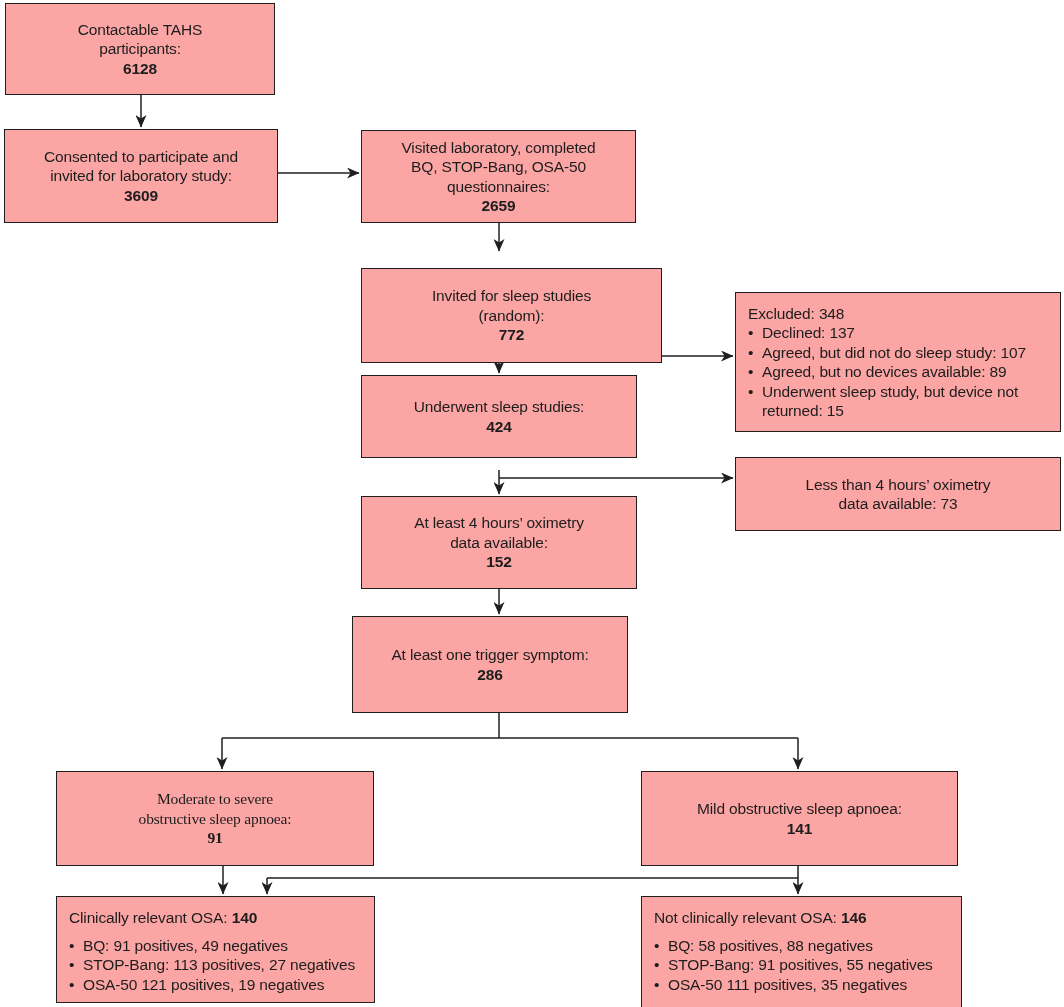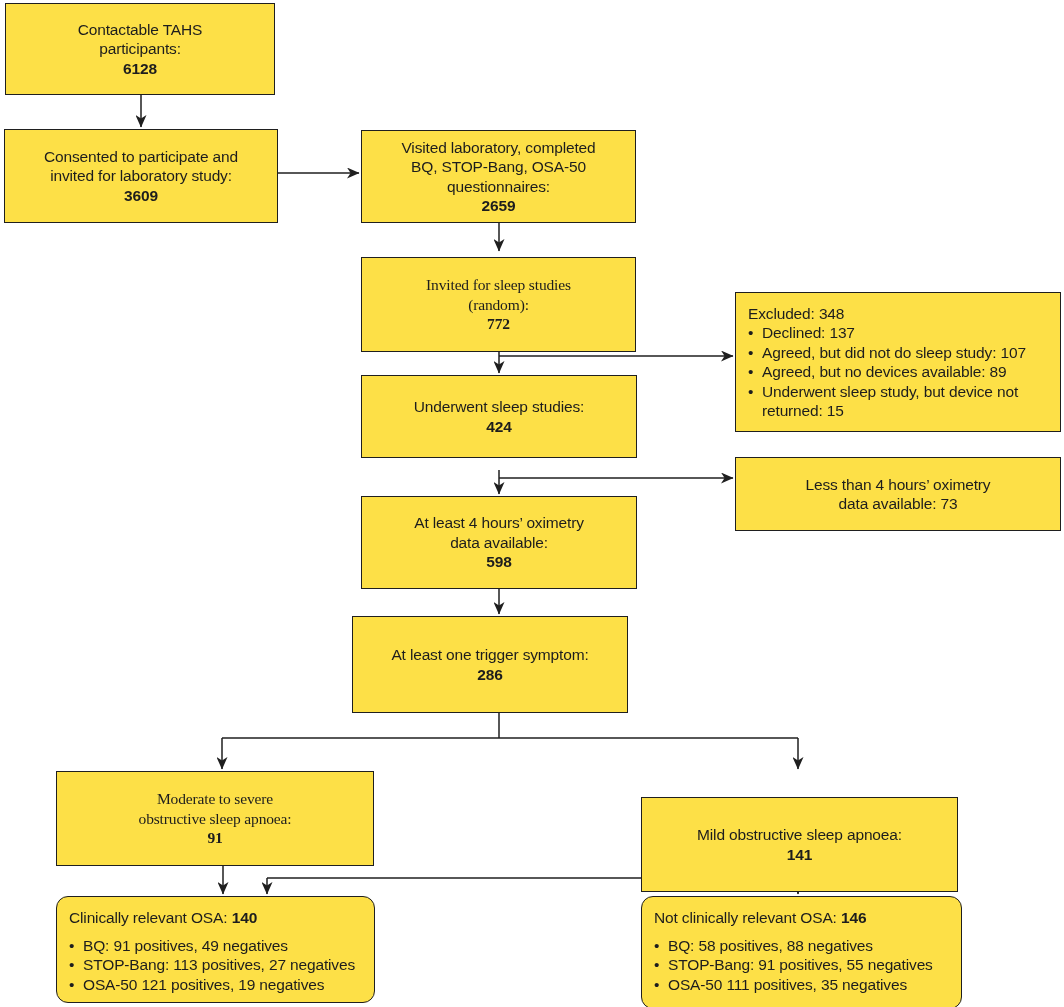--- a/index.html
+++ b/index.html
@@ -17,61 +17,60 @@
   }
   #connectors {
     position: absolute;
     left: 0; top: 0;
     width: 1064px; height: 1007px;
     pointer-events: none;
   }
   .node {
     position: absolute;
     border: 1.5px solid #1f1f1f;
-    background: #fde047;
+    background: #fca5a5;
     box-sizing: border-box;
     display: flex;
     flex-direction: column;
     justify-content: center;
     align-items: center;
     text-align: center;
     padding: 4px 8px;
   }
   .node .value { font-weight: bold; }
   .node-left {
     align-items: stretch;
     text-align: left;
     padding: 7px 12px;
   }
   .node-left.top-align {
     justify-content: flex-start;
     padding-top: 11px;
-    border-radius: 12px;
   }
   .brow { display: flex; }
   .brow .bullet {
     width: 14px;
     flex: none;
   }
   .btext { flex: 1 1 auto; }
   .row-title { margin-bottom: 8px; }
   .row-title .value { font-weight: bold; margin-left: 0.28em; }
 
   
   #n-contactable   { left: 5px;   top: 3px;   width: 270px; height: 92px; }
   #n-consented     { left: 4px;   top: 129px; width: 274px; height: 94px; }
   #n-visited       { left: 361px; top: 130px; width: 275px; height: 93px; }
-  #n-invited       { left: 361px; top: 257px; width: 275px; height: 95px; font-family: Liberation Serif, serif; }
+  #n-invited       { left: 361px; top: 268px; width: 301px; height: 95px; }
   #n-excluded      { left: 735px; top: 292px; width: 326px; height: 140px; }
   #n-underwent     { left: 361px; top: 375px; width: 276px; height: 83px; }
   #n-less4h        { left: 735px; top: 457px; width: 326px; height: 74px; }
   #n-atleast4h     { left: 361px; top: 496px; width: 276px; height: 93px; }
   #n-trigger       { left: 352px; top: 616px; width: 276px; height: 97px; }
   #n-moderate      { left: 56px;  top: 771px; width: 318px; height: 95px; font-family: Liberation Serif, serif; }
-  #n-mild          { left: 641px; top: 771px; width: 317px; height: 95px; margin-top: 26px; }
+  #n-mild          { left: 641px; top: 771px; width: 317px; height: 95px; }
   #n-relevant      { left: 56px;  top: 896px; width: 319px; height: 107px; }
   #n-notrelevant   { left: 641px; top: 896px; width: 321px; height: 113px; }
 </style>
 </head>
 <body>
 
 <div id="stage">
 
   <svg id="connectors" width="1064" height="1007" viewBox="0 0 1064 1007" xmlns="http://www.w3.org/2000/svg">
     <defs>
@@ -150,21 +149,21 @@
   </div>
 
   <div class="node" id="n-less4h">
     <div>Less than 4 hours’ oximetry</div>
     <div>data available: 73</div>
   </div>
 
   <div class="node" id="n-atleast4h">
     <div>At least 4 hours’ oximetry</div>
     <div>data available:</div>
-    <div class="value">598</div>
+    <div class="value">152</div>
   </div>
 
   <div class="node" id="n-trigger">
     <div>At least one trigger symptom:</div>
     <div class="value">286</div>
   </div>
 
   <div class="node" id="n-moderate">
     <div>Moderate to severe</div>
     <div>obstructive sleep apnoea:</div>

